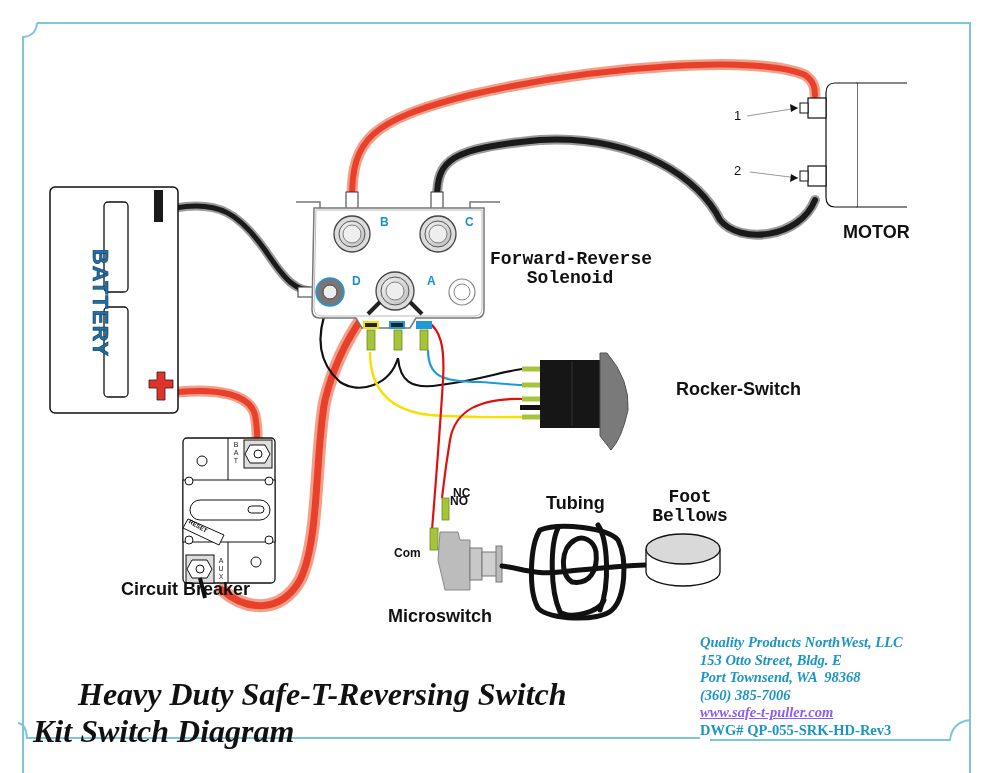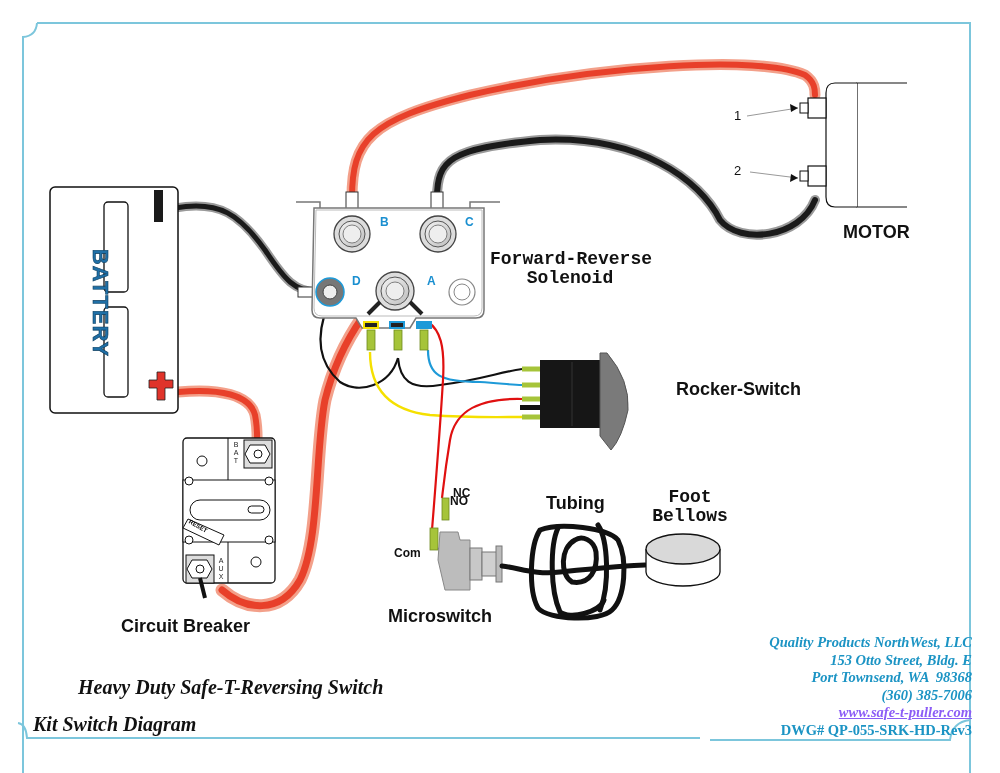--- a/index.html
+++ b/index.html
@@ -3,22 +3,22 @@
 <meta charset="utf-8">
 <style>
   html, body { margin: 0; padding: 0; background: #eef4f8; }
   body { width: 1000px; height: 773px; position: relative; overflow: hidden; font-family: "Liberation Sans", sans-serif; }
   #page { position: absolute; left: 0; top: 0; width: 1000px; height: 773px; background: #ffffff; }
   svg { position: absolute; left: 0; top: 0; }
   .lbl { position: absolute; font-family: "Liberation Sans", sans-serif; font-weight: bold; color: #111; font-size: 18px; white-space: nowrap; }
   .lbl.center { text-align: center; font-family: Liberation Mono, monospace; }
   .term { position: absolute; font-family: "Liberation Sans", sans-serif; font-weight: bold; color: #1a8fd0; font-size: 12px; }
   .serif { font-family: Liberation Sans, sans-serif; }
-  .title { position: absolute; font-family: "Liberation Serif", serif; font-style: italic; font-weight: bold; color: #111; font-size: 20px; white-space: nowrap; }
-  .company { position: absolute; left: 700px; top: 634px; width: 272px; text-align: right; font-family: "Liberation Serif", serif; font-style: italic; font-weight: bold; color: #1c94c4; font-size: 14.5px; line-height: 17.5px; }
+  .title { position: absolute; font-family: "Liberation Serif", serif; font-style: italic; font-weight: bold; color: #111; font-size: 32px; white-space: nowrap; }
+  .company { position: absolute; left: 700px; top: 634px; width: 272px; text-align: left; font-family: "Liberation Serif", serif; font-style: italic; font-weight: bold; color: #1c94c4; font-size: 14.5px; line-height: 17.5px; }
   .company .url { color: #8b5cf6; text-decoration: underline; }
   .company .dwg { font-style: normal; }
   .battery-text { position: absolute; left: 46px; top: 290px; transform: rotate(90deg); transform-origin: center center; font-family: "Liberation Sans", sans-serif; font-weight: bold; font-size: 22px; color: #1f6fa6; letter-spacing: 1px; -webkit-text-stroke: 0.6px #0b3b5c; }
   .tiny { position: absolute; font-family: "Liberation Sans", sans-serif; font-size: 7px; color: #222; line-height: 8px; text-align: center; width: 8px; }
 </style>
 </head>
 <body>
 
 <div id="page">
 
@@ -207,21 +207,21 @@
   <div>B</div>
   <div>A</div>
   <div>T</div>
 </div>
 <div class="tiny" style="left:217px; top:557px;">
   <div>A</div>
   <div>U</div>
   <div>X</div>
 </div>
 <div style="position:absolute; left:188px; top:523px; font-size:6px; font-weight:bold; transform:rotate(30deg); font-family:'Liberation Sans',sans-serif;">RESET</div>
-<div class="lbl" style="left:121px; top:616px;">Circuit Breaker</div>
+<div class="lbl" style="left:121px; top:579px;">Circuit Breaker</div>
 
 <div class="lbl serif" style="left:450px; top:494px; font-size:12px;">NO</div>
 <div class="lbl serif" style="left:453px; top:486px; font-size:12px;">NC</div>
 <div class="lbl serif" style="left:394px; top:546px; font-size:12px;">Com</div>
 <div class="lbl" style="left:388px; top:606px;">Microswitch</div>
 
 <div class="lbl" style="left:546px; top:493px;">Tubing</div>
 <div class="lbl center" style="left:650px; top:488px; width:80px; line-height:19px;">
   <div>Foot</div>
   <div>Bellows</div>

